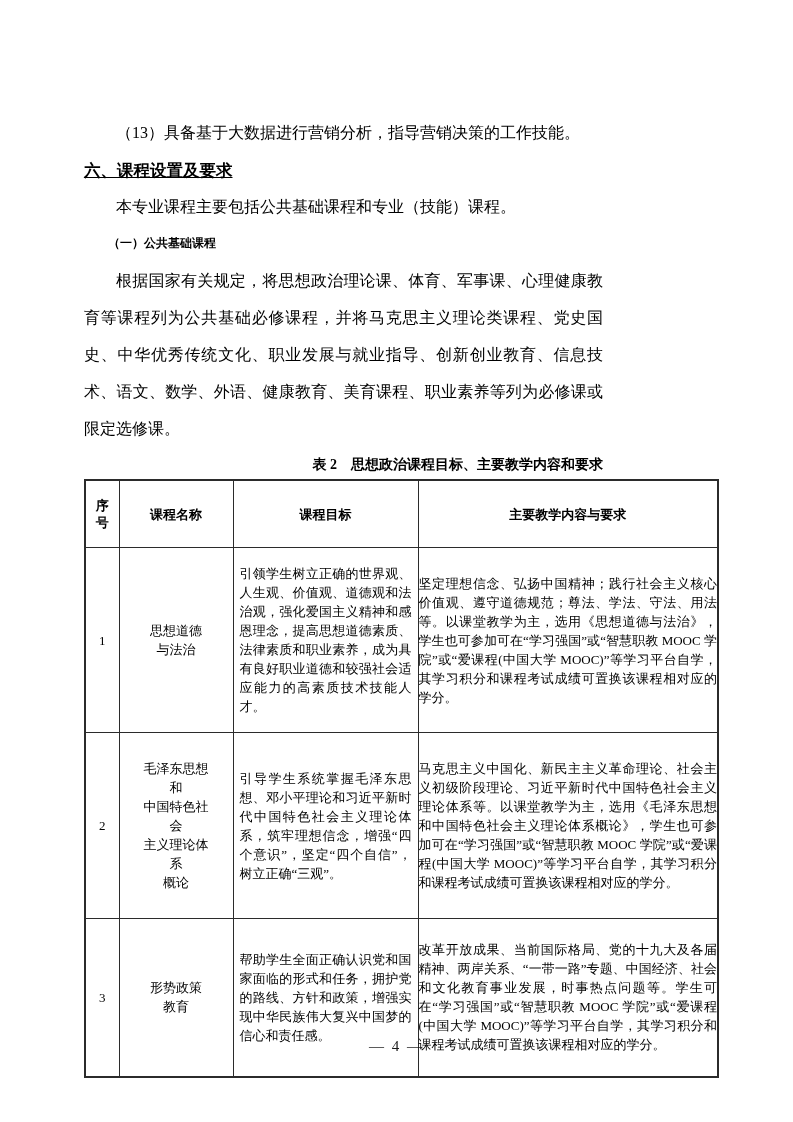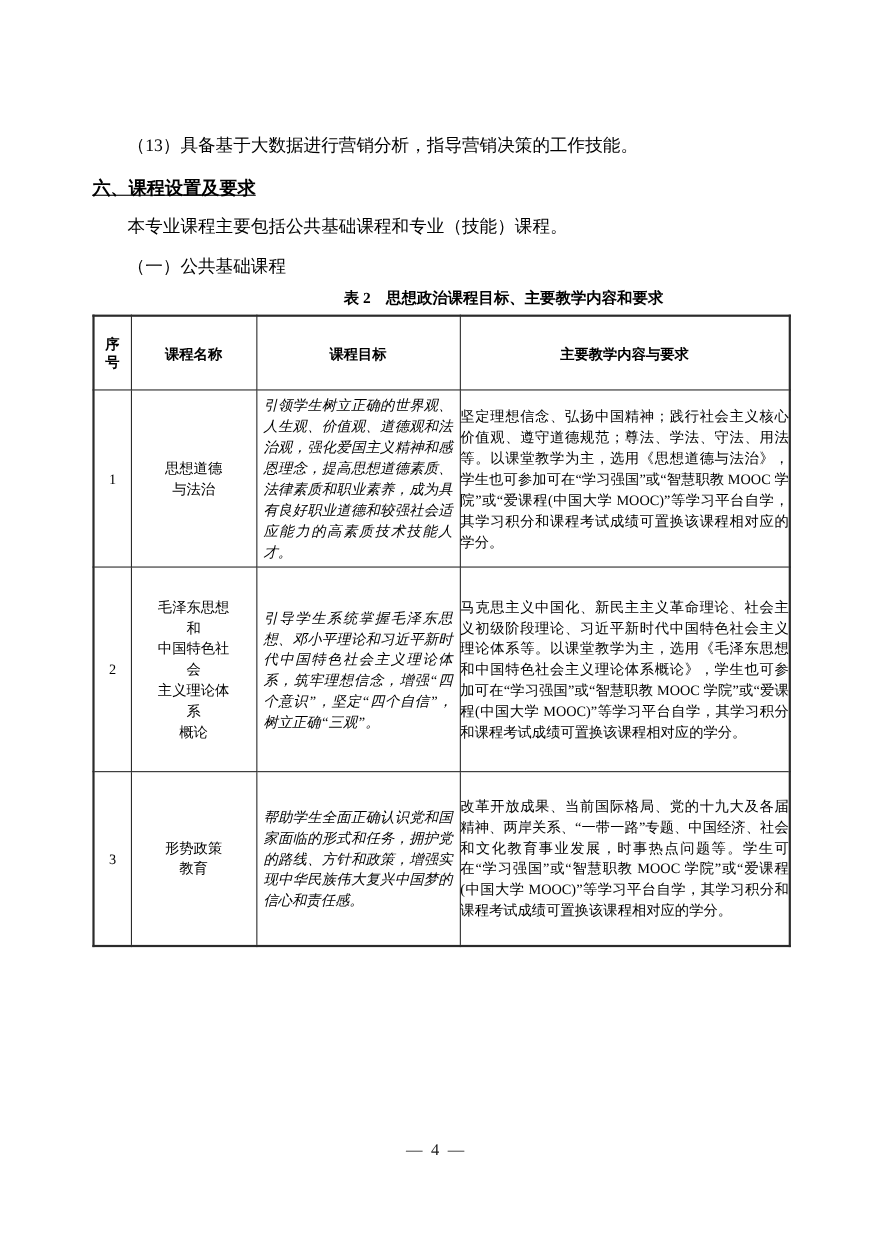--- a/index.html
+++ b/index.html
@@ -32,23 +32,23 @@
   }
   .heading-1 {
     margin: 8px 0 6px 0;
     font-size: 16.5px;
     line-height: 30px;
     font-weight: bold;
     text-decoration: underline;
   }
   .heading-2 {
     margin: 6px 0 4px 0;
-    font-size: 16px;
+    font-size: 12px;
     line-height: 30px;
-    font-weight: normal;
+    font-weight: bold;
     text-indent: 2em;
   }
   .body-paragraph {
     margin: 2px 0 8px 0;
     font-size: 16px;
     line-height: 37px;
     text-indent: 2em;
     text-align: justify;
   }
   .table-caption {
@@ -89,22 +89,21 @@
     text-align: center;
   }
   td.cell-name {
     text-align: center;
     white-space: pre-line;
     padding: 2px 20px;
     margin-left: 44px;
   }
   td.cell-objective {
     text-align: justify;
-    padding: 4px 6px;
-    font-style: italic;
+    padding: 16px 6px;
   }
   td.cell-content {
     text-align: justify;
     padding: 4px 0;
   }
   .page-number {
     position: absolute;
     top: 1038px;
     left: 0;
     width: 793px;
@@ -120,20 +119,21 @@
 <div class="page">
 
   <p class="para">（13）具备基于大数据进行营销分析，指导营销决策的工作技能。</p>
 
   <div class="heading-1">六、课程设置及要求</div>
 
   <p class="para">本专业课程主要包括公共基础课程和专业（技能）课程。</p>
 
   <div class="heading-2">（一）公共基础课程</div>
 
+  <p class="body-paragraph">根据国家有关规定，将思想政治理论课、体育、军事课、心理健康教育等课程列为公共基础必修课程，并将马克思主义理论类课程、党史国史、中华优秀传统文化、职业发展与就业指导、创新创业教育、信息技术、语文、数学、外语、健康教育、美育课程、职业素养等列为必修课或限定选修课。</p>
 
   <div class="table-caption">表 2　思想政治课程目标、主要教学内容和要求</div>
 
   <table class="course-table">
     <colgroup>
       <col style="width:34px">
       <col style="width:114px">
       <col style="width:185px">
       <col style="width:300px">
     </colgroup>

